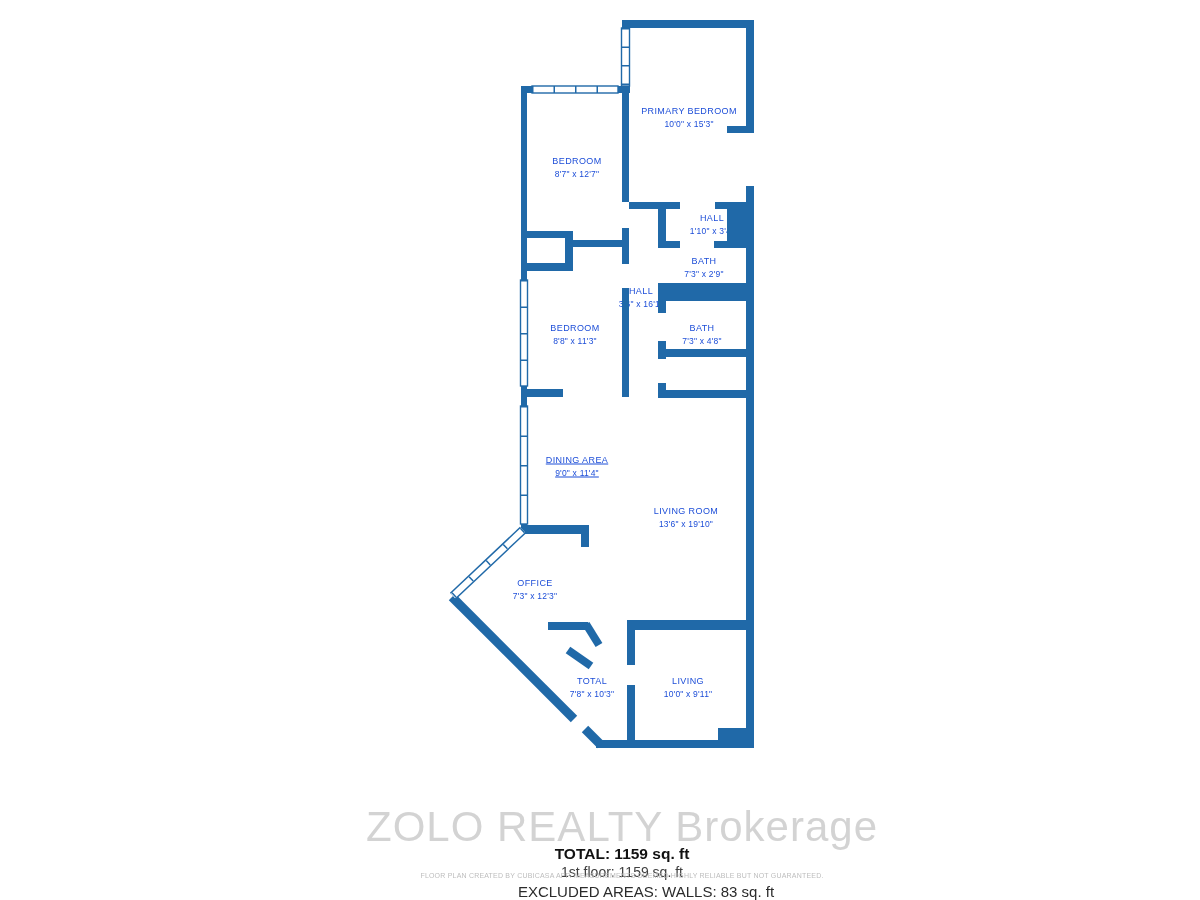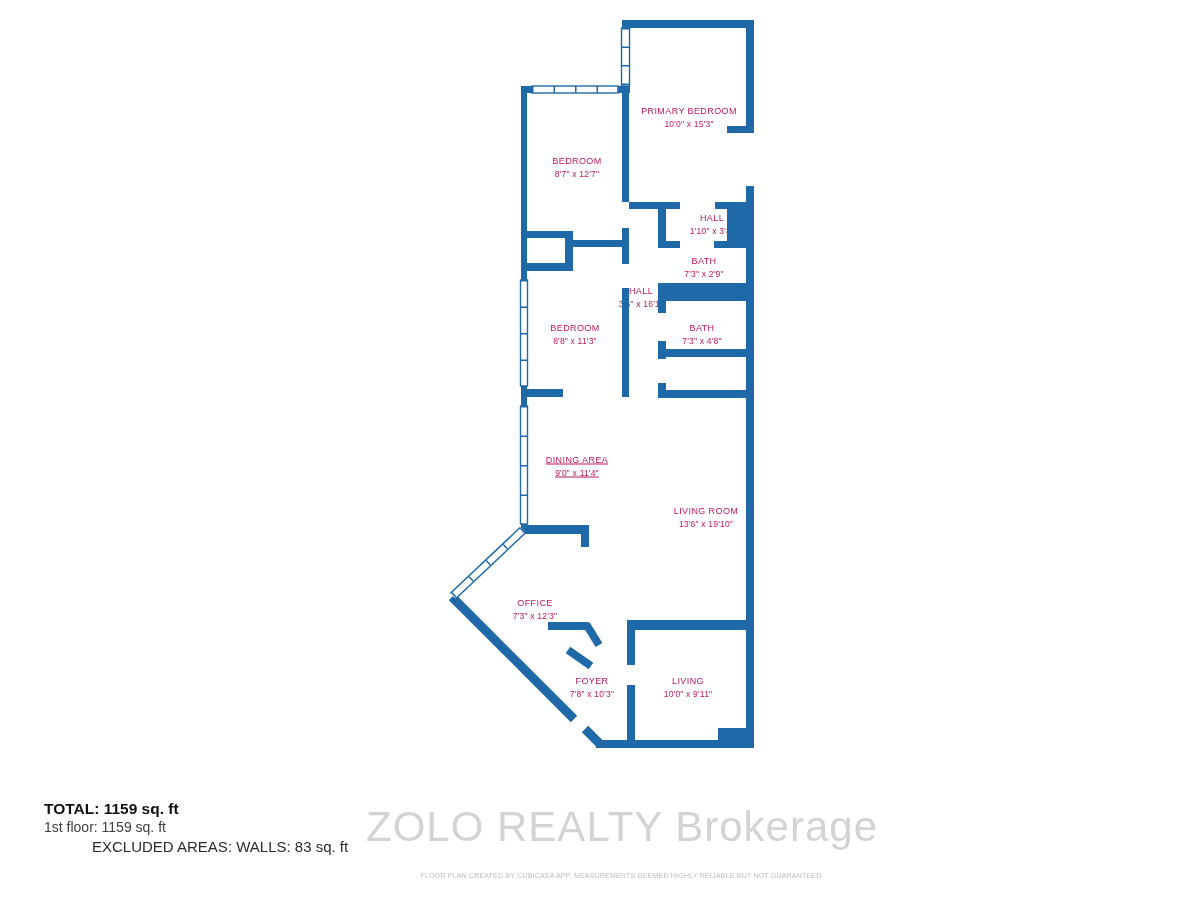--- a/index.html
+++ b/index.html
@@ -7,31 +7,31 @@
     width:1200px;height:900px;position:relative;background:#ffffff;
     font-family:"Liberation Sans", sans-serif;overflow:hidden;
   }
   .layer{position:absolute;inset:0;}
   
   #labels{z-index:1;}
   #plan-svg{z-index:2;}
   #footer{z-index:3;margin-left:44px;}
   .room-label{
     position:absolute;transform:translate(-50%,-50%);
-    text-align:center;color:#be185d;white-space:nowrap;
+    text-align:center;color:#1d4ed8;white-space:nowrap;
   }
   .room-name{font-size:9px;letter-spacing:.4px;line-height:13px;}
   .room-dims{font-size:8.5px;letter-spacing:.2px;line-height:12px;}
   .watermark{
     position:absolute;left:50%;top:827px;transform:translate(-50%,-50%);
     font-size:42px;color:#c9c9c9;opacity:.8;letter-spacing:1px;white-space:nowrap;
     z-index:0;
   }
   .summary{
-    position:absolute;left:0;right:0;top:799px;text-align:left;z-index:1;
+    position:absolute;left:0;right:0;top:844px;text-align:center;z-index:1;
   }
   .summary .total{font-size:15.5px;font-weight:bold;color:#111;line-height:19px;}
   .summary .floor1{font-size:14px;color:#404040;line-height:19px;}
   .summary .excluded{font-size:15px;color:#2b2b2b;line-height:19px;padding-left:48px;}
   .disclaimer{
     position:absolute;left:0;right:0;top:872px;text-align:center;
     font-size:7px;color:#bdbdbd;letter-spacing:.2px;z-index:1;
   }
 </style>
 </head>
@@ -63,30 +63,30 @@
     <div class="room-dims">8'8" x 11'3"</div>
   </div>
   <div class="room-label" style="left:702px;top:334px;">
     <div class="room-name">BATH</div>
     <div class="room-dims">7'3" x 4'8"</div>
   </div>
   <div class="room-label" style="left:577px;top:466px;text-decoration:underline;">
     <div class="room-name">DINING AREA</div>
     <div class="room-dims">9'0" x 11'4"</div>
   </div>
-  <div class="room-label" style="left:686px;top:517px;margin-left:20px;">
+  <div class="room-label" style="left:686px;top:517px;">
     <div class="room-name">LIVING ROOM</div>
     <div class="room-dims">13'6" x 19'10"</div>
   </div>
-  <div class="room-label" style="left:535px;top:589px;margin-top:20px;">
+  <div class="room-label" style="left:535px;top:589px;">
     <div class="room-name">OFFICE</div>
     <div class="room-dims">7'3" x 12'3"</div>
   </div>
   <div class="room-label" style="left:592px;top:687px;">
-    <div class="room-name">FOYER</div>
+    <div class="room-name">TOTAL</div>
     <div class="room-dims">7'8" x 10'3"</div>
   </div>
   <div class="room-label" style="left:688px;top:687px;">
     <div class="room-name">LIVING</div>
     <div class="room-dims">10'0" x 9'11"</div>
   </div>
 </div>
 
 <svg class="layer" id="plan-svg" width="1200" height="900" viewBox="0 0 1200 900">
   <g fill="#2069a8">

